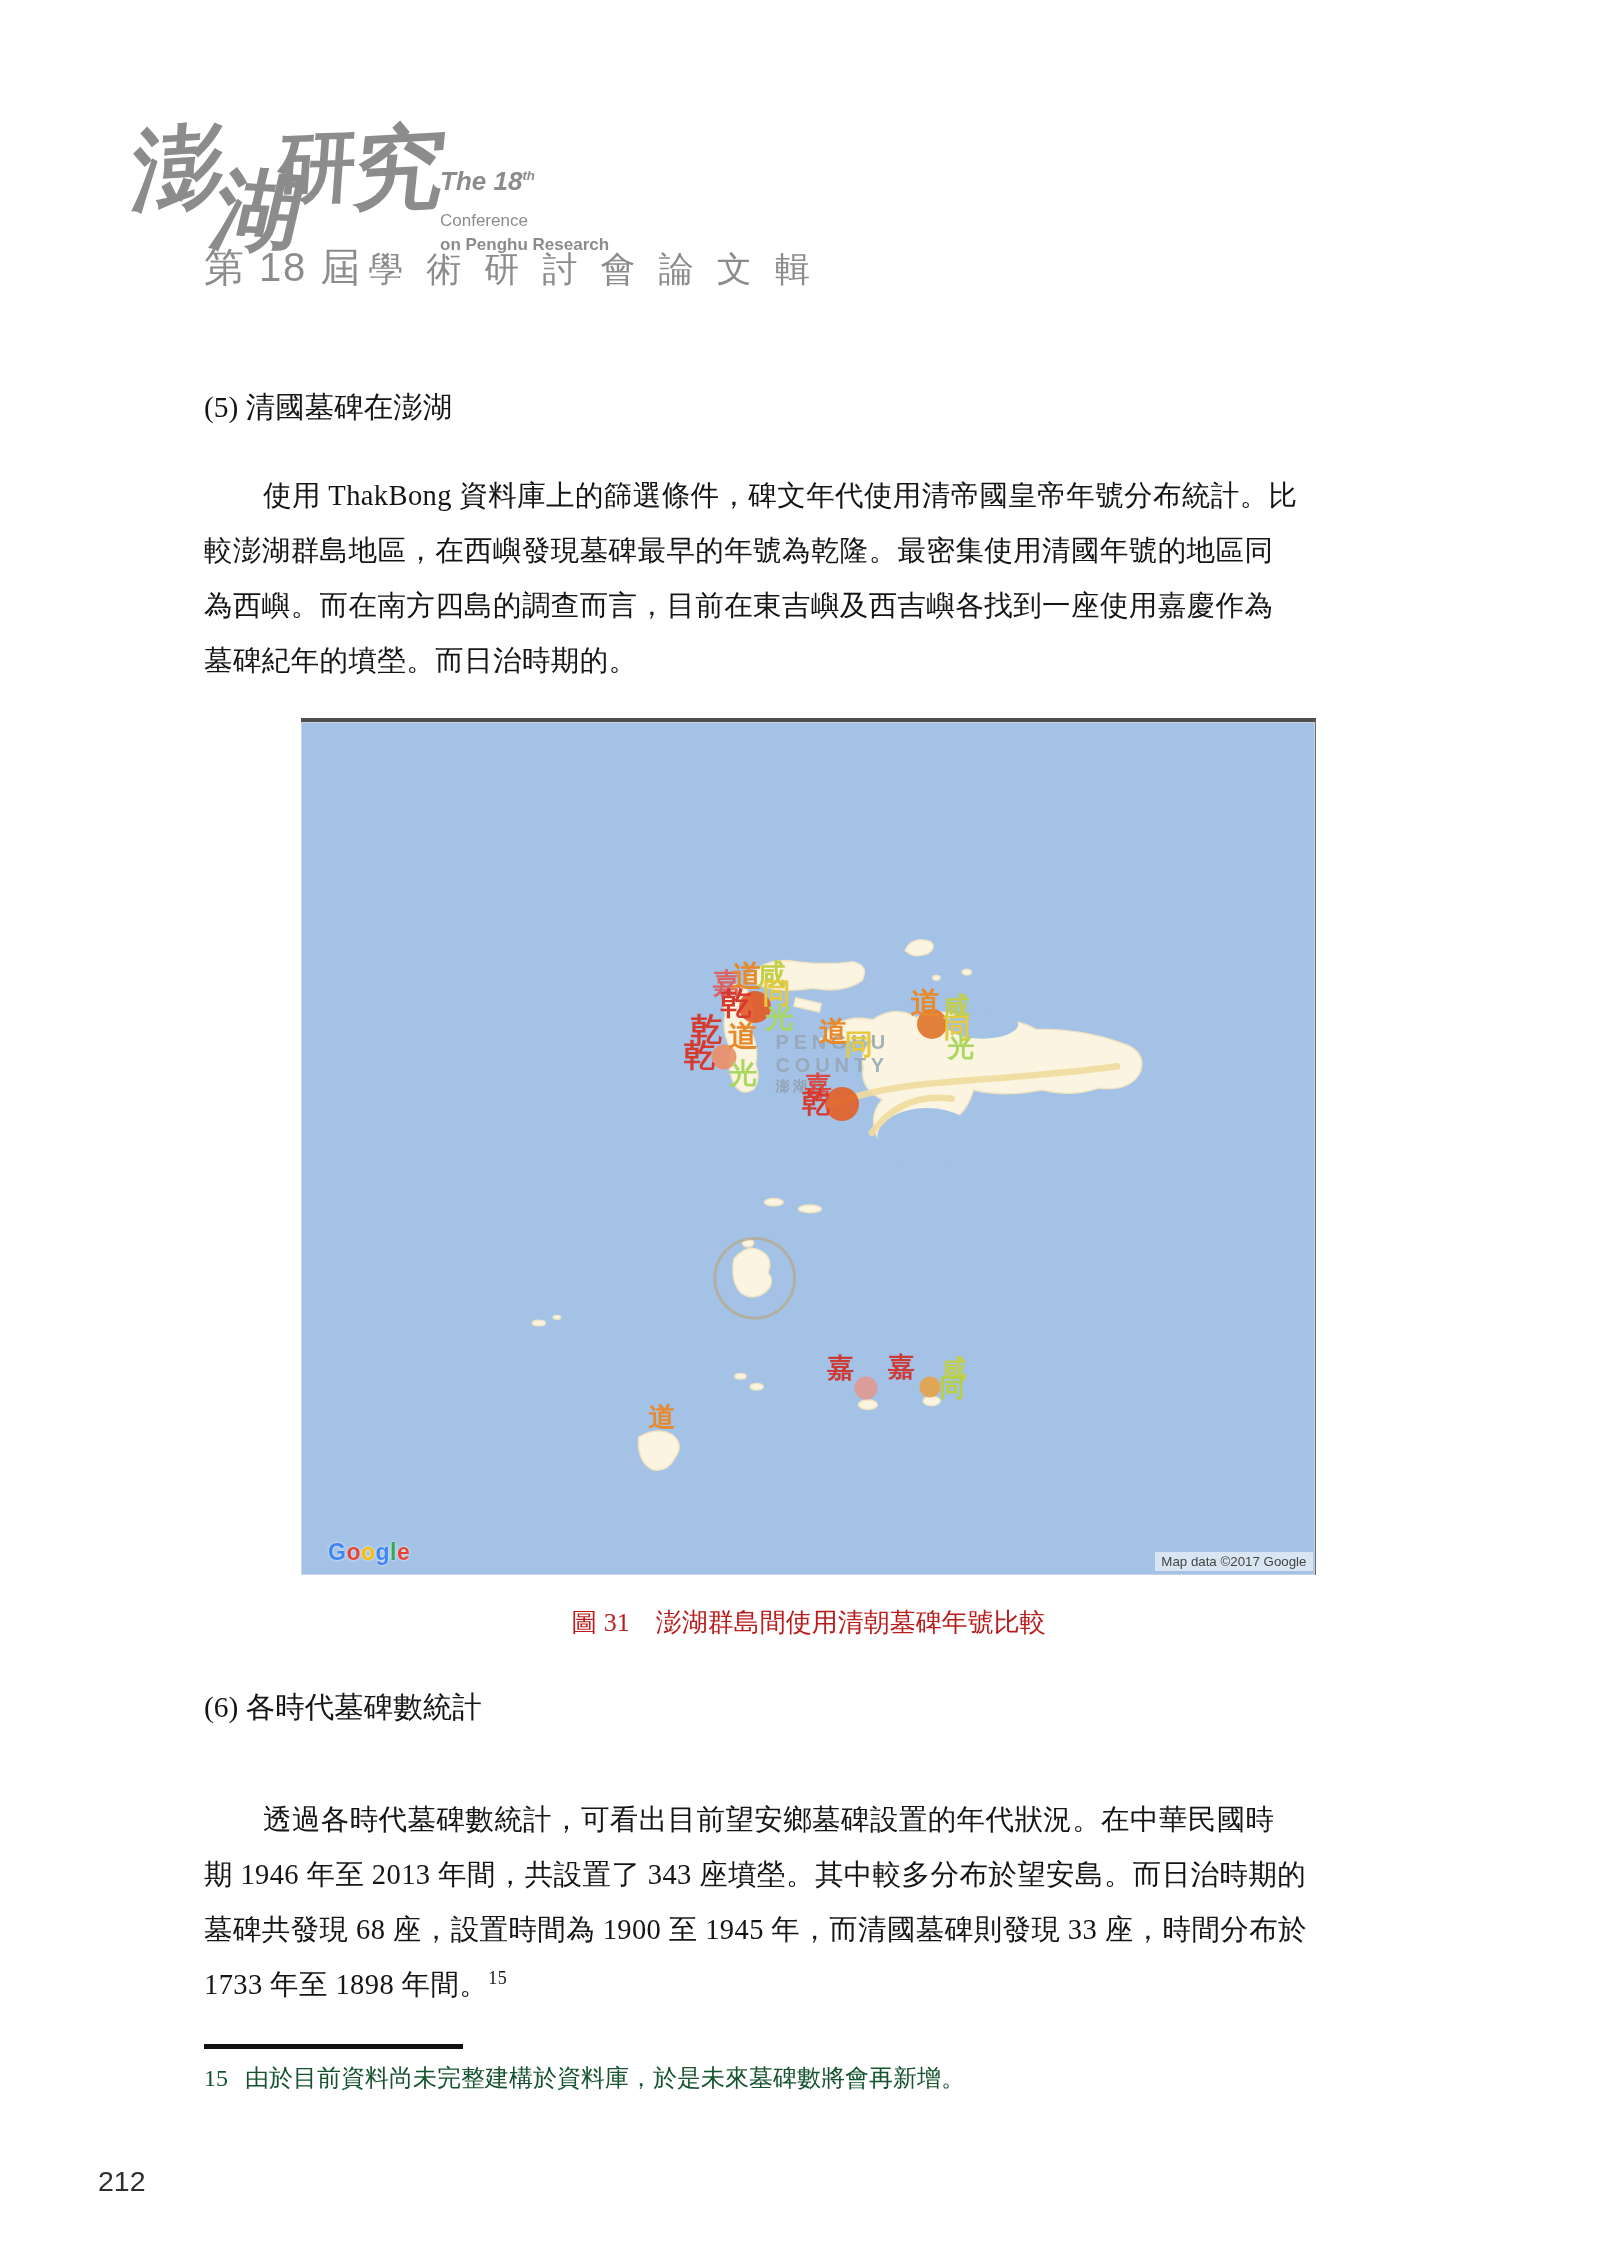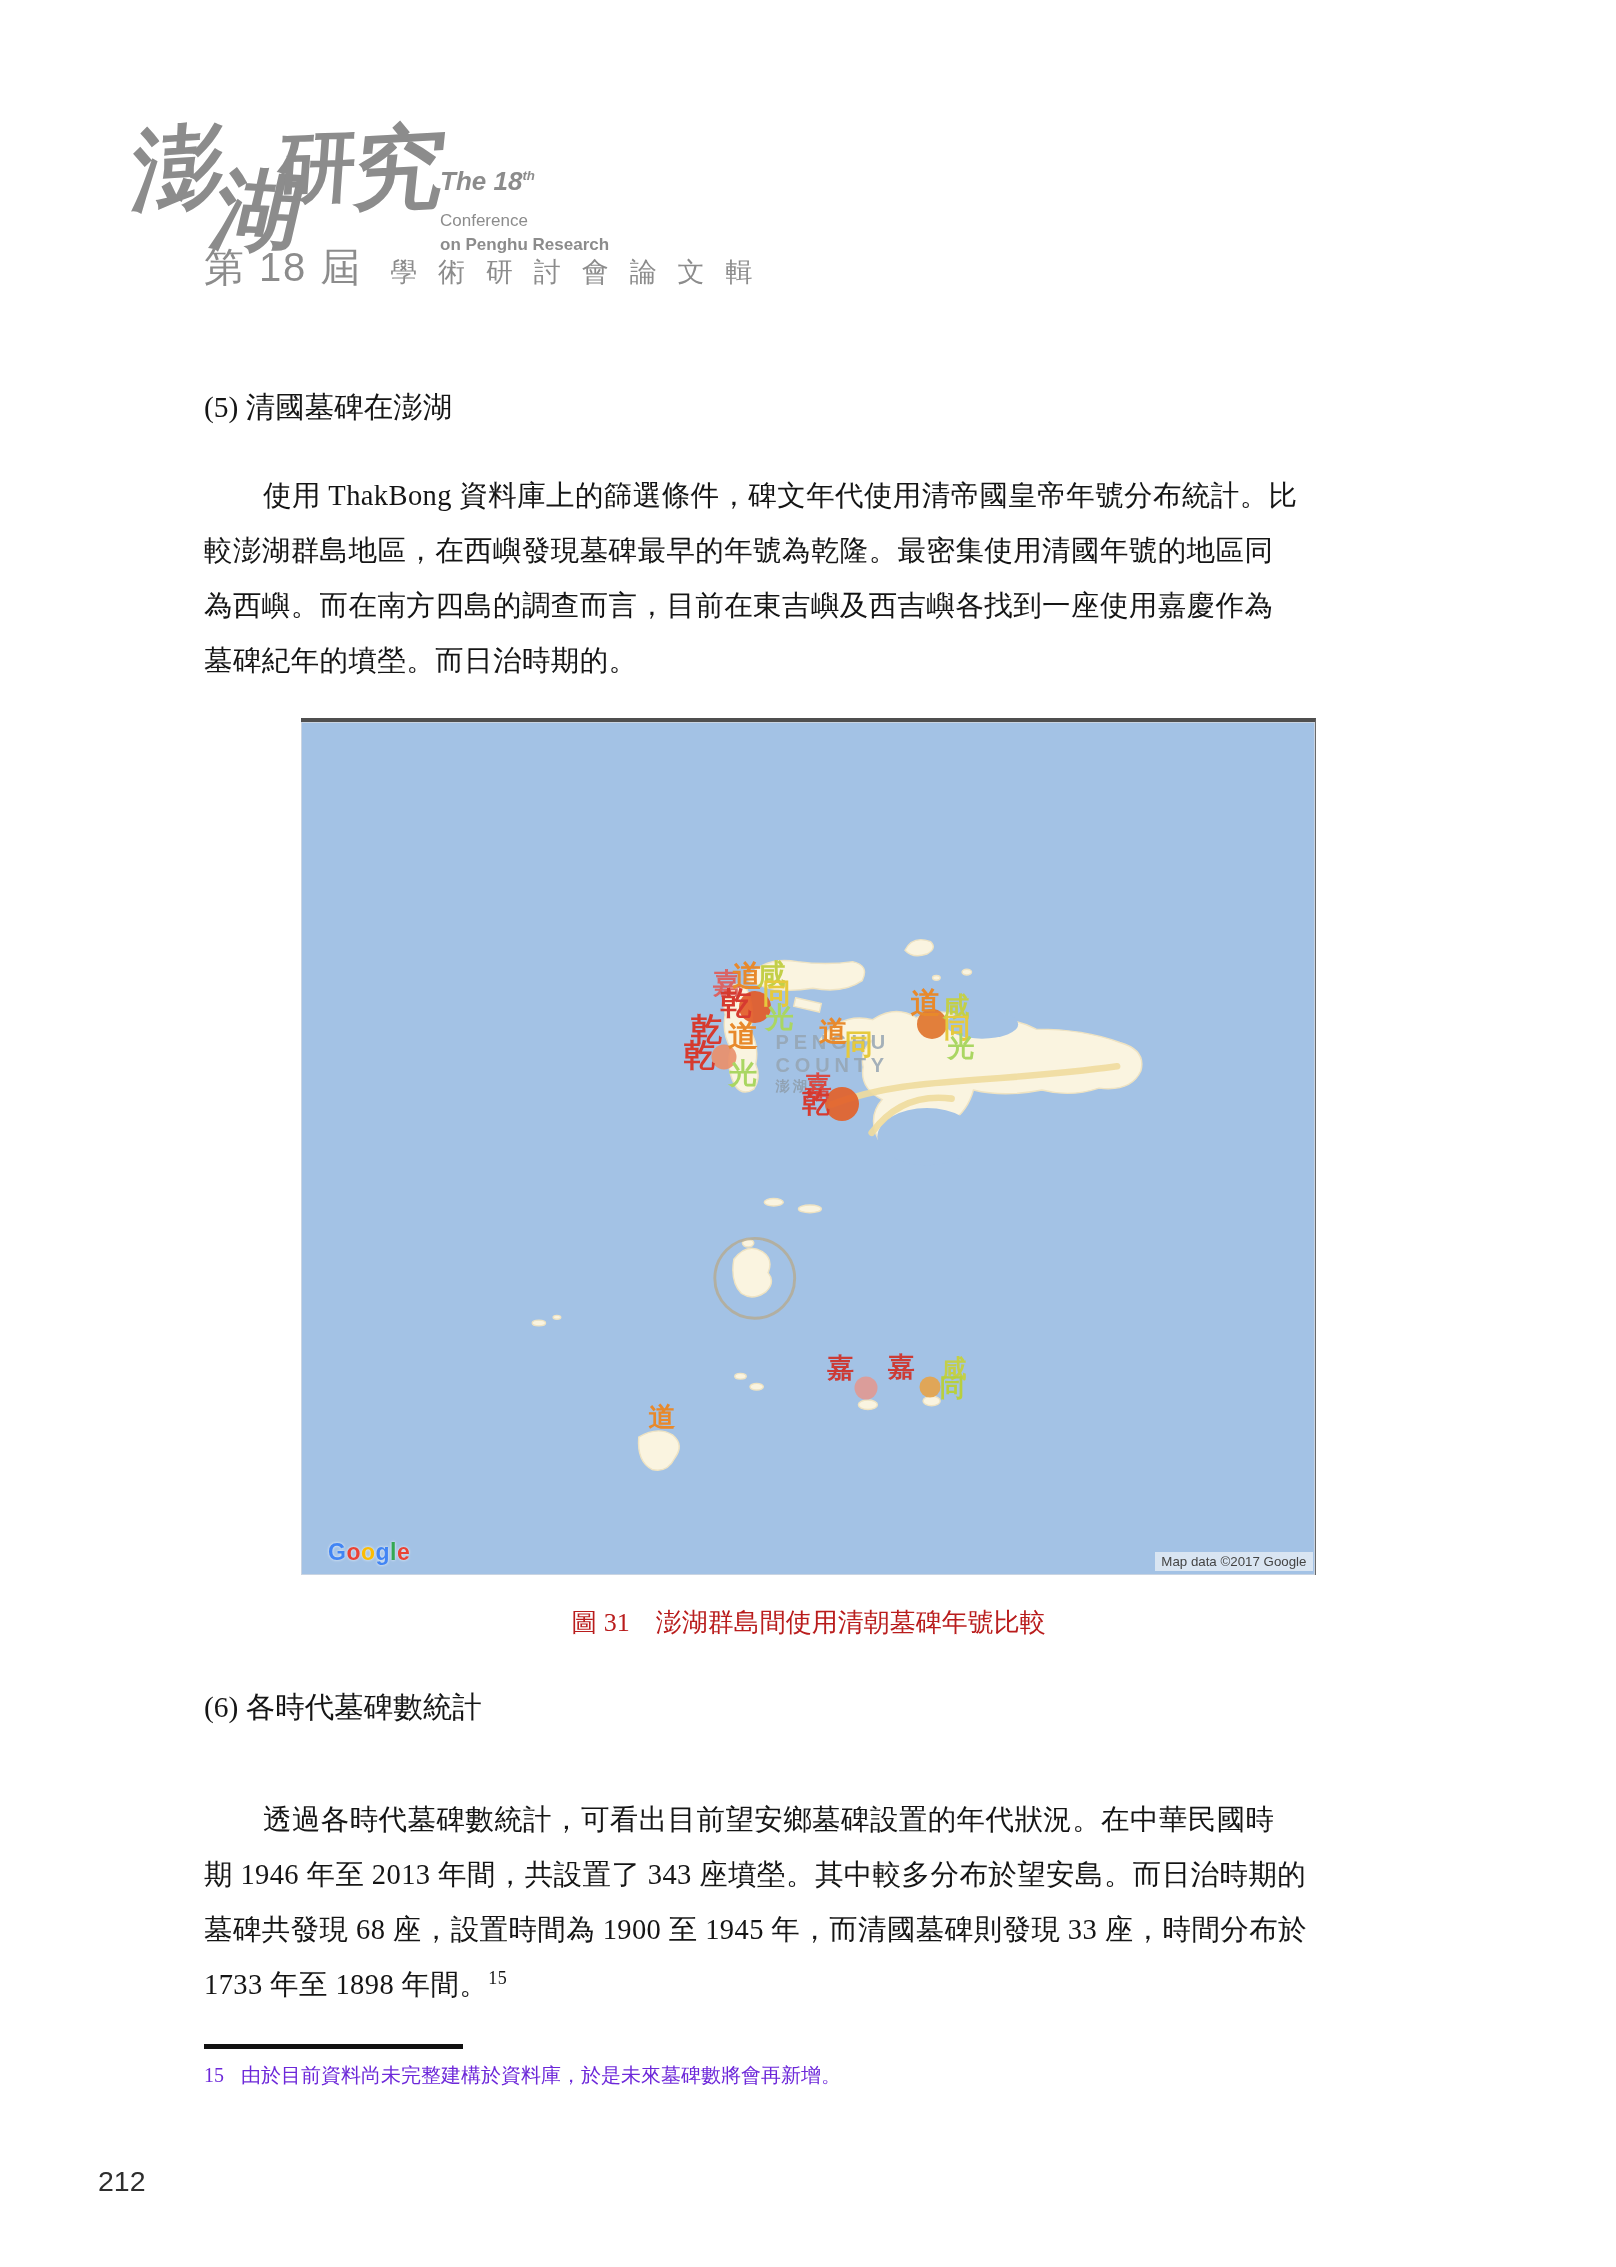--- a/index.html
+++ b/index.html
@@ -13,21 +13,21 @@
   .cal-1{left:215px;top:152px;font-size:88px;transform:skewX(-10deg) rotate(3deg);}
   .cal-2{left:278px;top:116px;font-size:78px;transform:skewX(-6deg) rotate(-2deg);}
   .cal-3{left:354px;top:107px;font-size:91px;transform:skewX(-9deg) rotate(-3deg);}
   .logo-en{position:absolute;left:440px;top:162px;font-family:"Liberation Sans",sans-serif;color:#8c8c8c;}
   .logo-en .l1{font-size:26px;font-weight:bold;font-style:italic;line-height:28.5px;}
   .logo-en .l1 sup{font-size:13.3px;}
   .logo-en .l2{font-size:17px;font-weight:normal;line-height:24px;margin-top:14.3px;}
   .logo-en .l3{font-size:17px;font-weight:bold;line-height:24px;}
   .logo-series{position:absolute;left:204px;top:240px;color:#8c8c8c;font-family:"Liberation Sans",sans-serif;white-space:nowrap;}
   .logo-series .pref{font-size:40px;letter-spacing:1.9px;}
-  .logo-series .suff{font-size:27px;letter-spacing:6.7px;margin-left:28px;}
+  .logo-series .suff{font-size:35px;letter-spacing:6.7px;margin-left:6px;}
 
   
   .h-sec{position:absolute;left:204px;font-size:29.5px;white-space:nowrap;}
   .para{position:absolute;left:204px;width:1222px;}
   .para-line{line-height:55px;white-space:nowrap;font-size:28.5px;letter-spacing:0.4px;}
   .indent{text-indent:59px;}
   .fn-sup{font-size:18px;vertical-align:super;line-height:0;}
 
   
   .map{position:absolute;left:301px;top:718px;width:1014px;height:853px;background:#a3c2e5;
@@ -42,21 +42,21 @@
   .era-marker{position:absolute;transform:translate(-50%,-50%);border-radius:50%;opacity:.92;z-index:2;}
   .google-logo{position:absolute;left:27px;bottom:9.5px;font-family:"Liberation Sans",sans-serif;
                font-weight:bold;font-size:23px;letter-spacing:0.5px;z-index:4;text-shadow:0 0 2.9px rgba(255,255,255,.9);}
   .map-attrib{position:absolute;right:1.9px;bottom:3.8px;font-family:"Liberation Sans",sans-serif;font-size:13.3px;
               color:#444;background:rgba(250,250,250,.62);padding:1.9px 6.7px;z-index:4;}
 
   .fig-caption{position:absolute;left:0;top:1605px;width:1617px;text-align:center;font-size:26px;color:#b91c1c;}
 
   
   .fn-rule{position:absolute;left:204px;top:2044px;width:259px;height:4.8px;background:#111;}
-  .footnote{position:absolute;left:204px;top:2062px;font-size:20px;color:#6d28d9;white-space:nowrap;}
+  .footnote{position:absolute;left:204px;top:2062px;font-size:24px;color:#14532d;white-space:nowrap;}
   .footnote .fn-marker{margin-right:17px;}
 
   .page-num{position:absolute;left:98px;top:2165px;font-family:"Liberation Sans",sans-serif;font-size:28.5px;color:#2e2e2e;}
 </style>
 </head>
 <body>
 
 <div class="page">
 
   <div class="callig">

